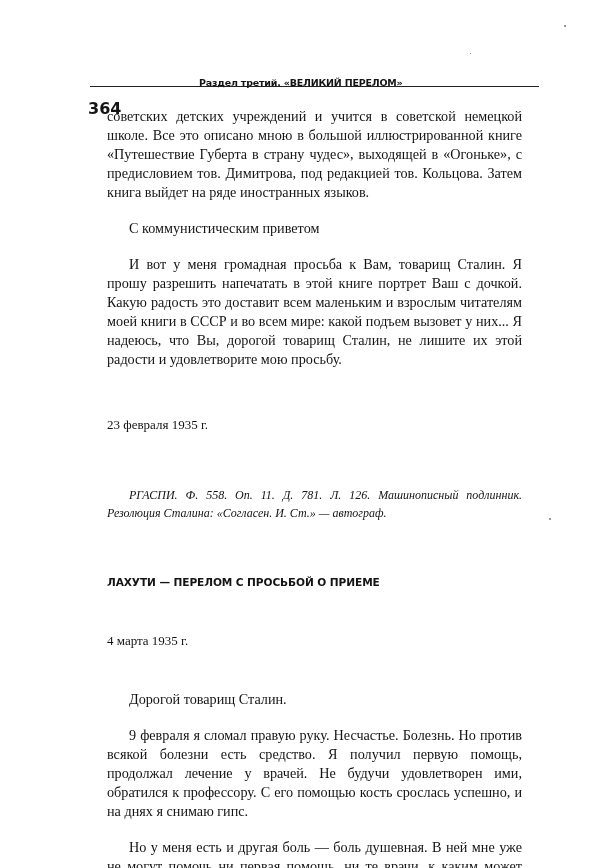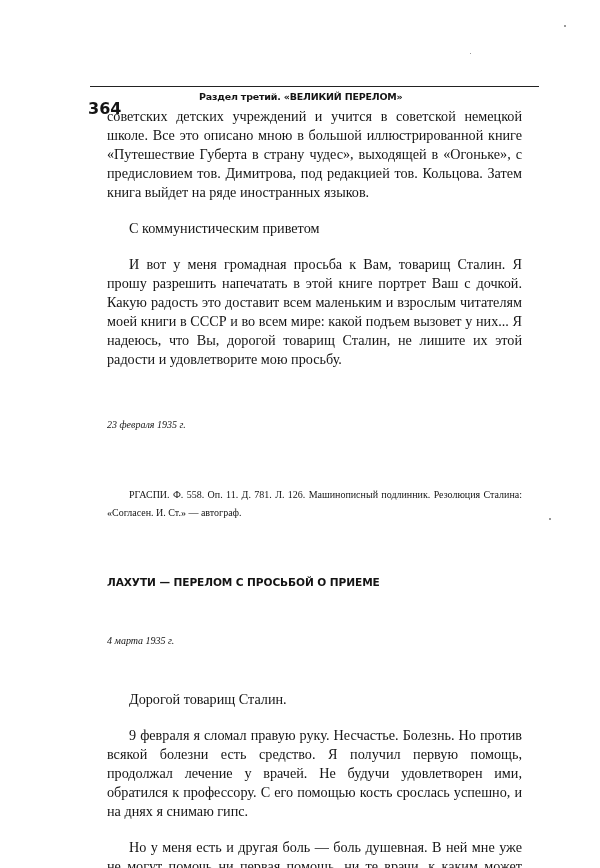--- a/index.html
+++ b/index.html
@@ -1,26 +1,26 @@
 <!DOCTYPE html>
 <html><head>
   <meta charset="utf-8">
   <style>
     html, body { margin: 0; padding: 0; background: #ffffff; }
     body { width: 600px; height: 868px; position: relative; overflow: hidden; color: #141414; }
     .page { position: absolute; left: 90px; top: 0; width: 449px; }
     .header { position: absolute; top: 70px; left: 0; width: 449px; height: 16px; border-bottom: 1.3px solid #222; font-family: "DejaVu Sans", sans-serif; }
     .page-num { position: absolute; left: -2px; top: 1px; font-size: 16px; font-weight: bold; margin-top: 28px; }
-    .running-head { position: absolute; left: 109px; top: 21px; font-size: 9.5px; font-weight: bold; letter-spacing: -0.2px; }
+    .running-head { position: absolute; left: 109px; top: 7px; font-size: 9.5px; font-weight: bold; letter-spacing: -0.2px; }
     .body { position: absolute; top: 90px; left: 0; width: 449px; font-family: "Liberation Serif", serif; font-size: 14.2px; line-height: 19px; text-align: justify; }
     p { margin: 17px; text-indent: 22px; }
     p.noind { text-indent: 0; }
     .sig { font-style: italic; font-weight: bold; text-align: right; text-indent: 0; font-size: 13.5px; }
-    .date { font-style: italic; text-indent: 0; font-size: 10px; }
-    .archive { font-size: 10px; line-height: 18px; }
+    .date { text-indent: 0; font-size: 13px; }
+    .archive { font-style: italic; font-size: 12px; line-height: 18px; }
     .docnum { font-family: "DejaVu Sans", sans-serif; font-weight: bold; font-size: 11px; text-indent: 0; line-height: 17px; }
     .doctitle { font-family: "DejaVu Sans", sans-serif; font-weight: bold; font-size: 10.6px; text-indent: 0; line-height: 17px; letter-spacing: -0.1px; }
     .gap6 { height: 6px; }
     .gap12 { height: 12px; }
     .gap18 { height: 18px; }
     .speck { position: absolute; width: 2px; height: 2px; background: #777; border-radius: 1px; }
   </style>
 </head>
 <body>
 

